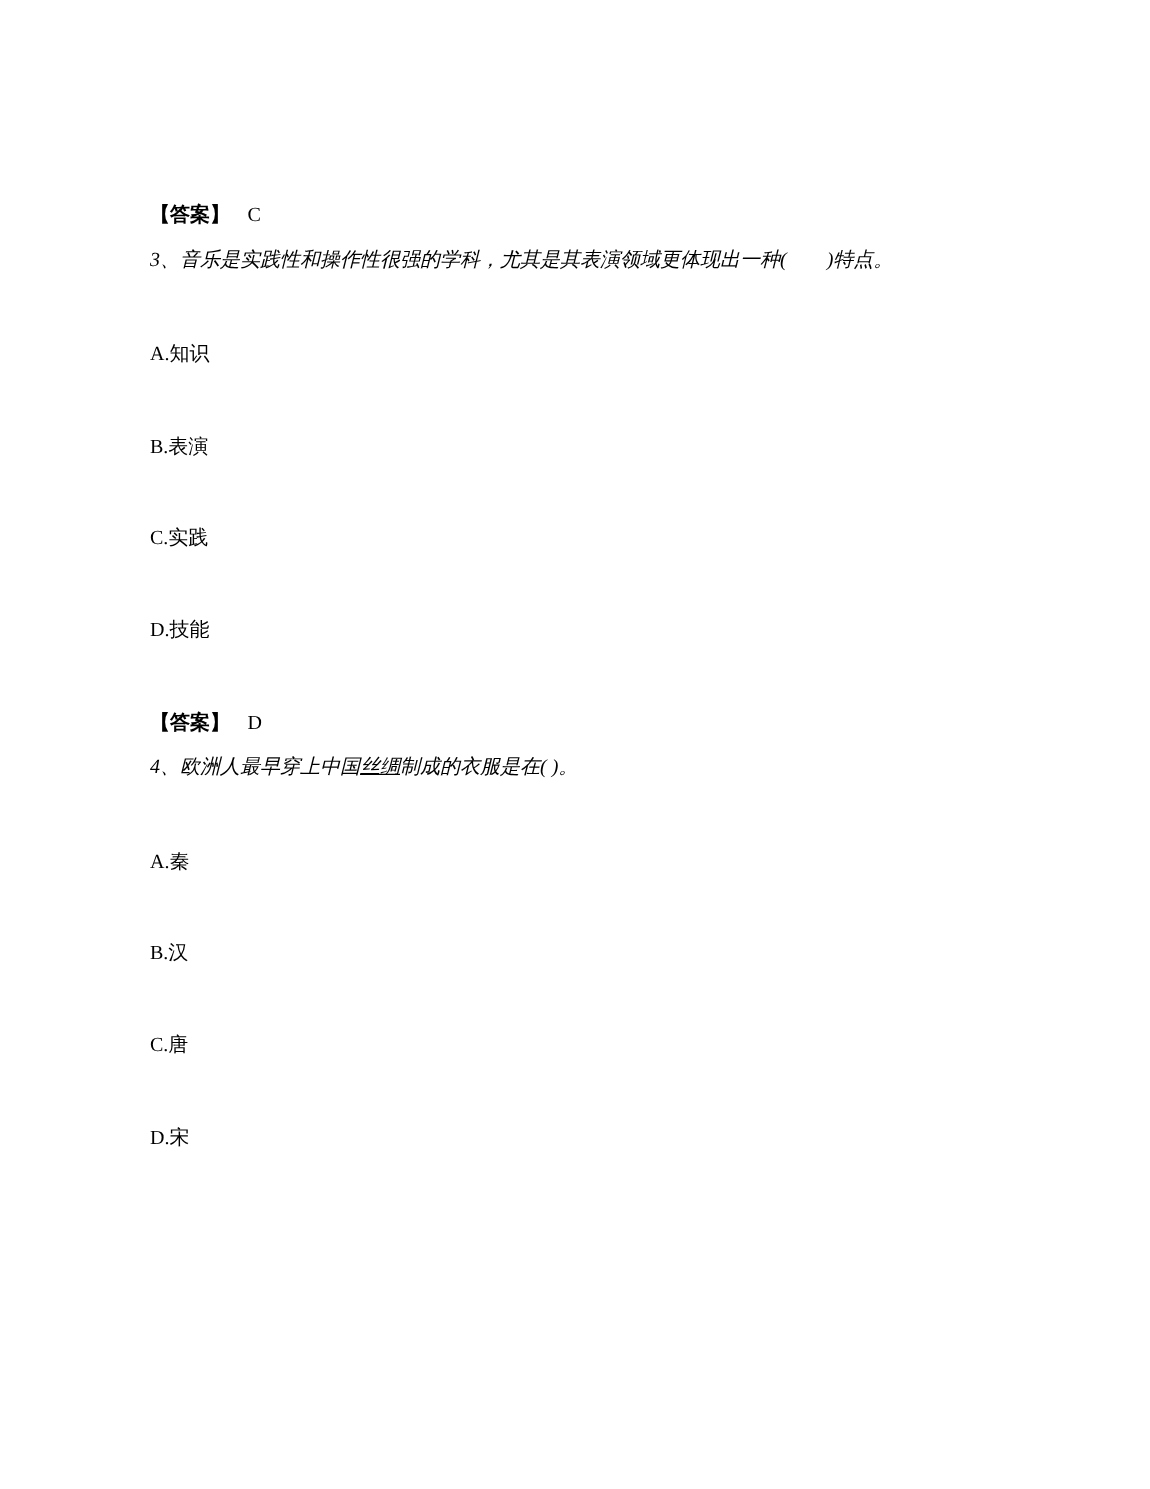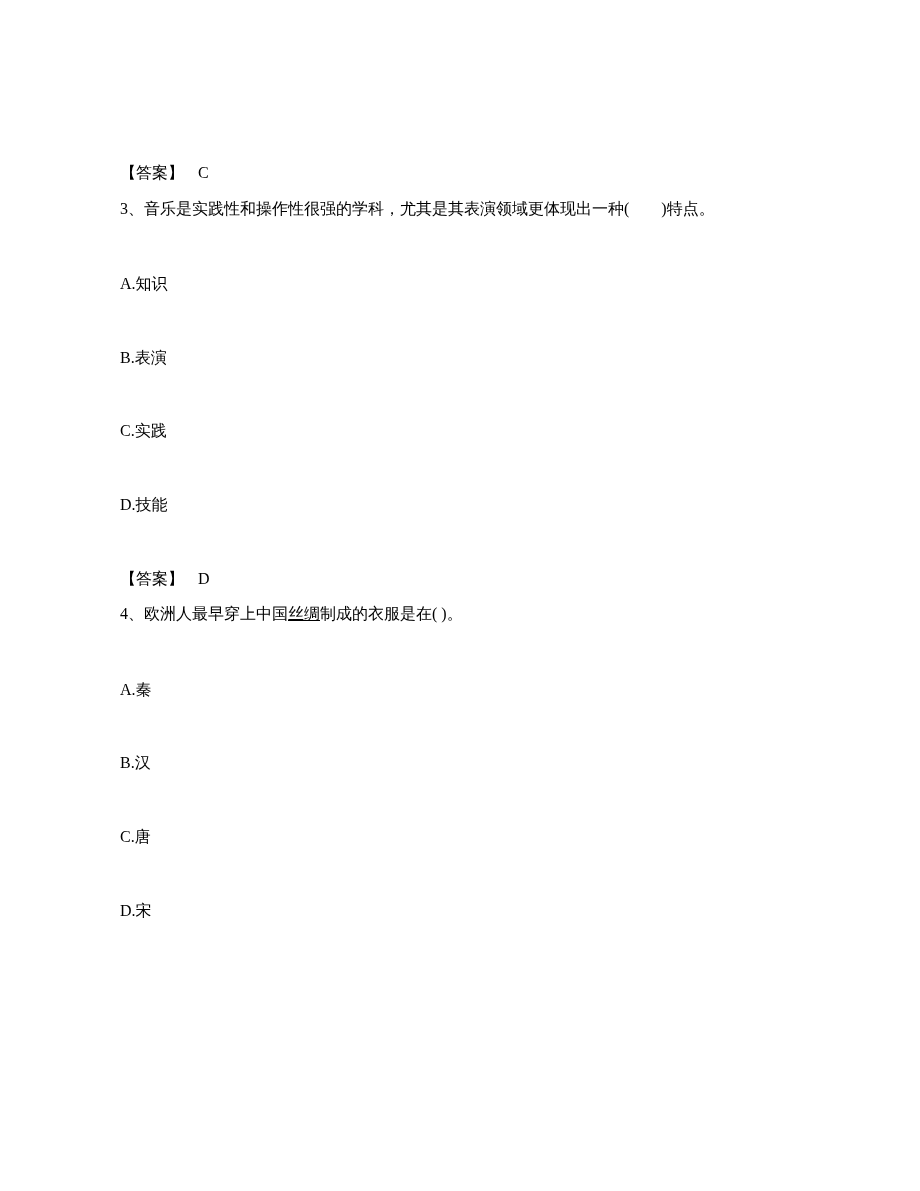--- a/index.html
+++ b/index.html
@@ -14,27 +14,28 @@
       font-family: "SimSun", "宋体", serif;
       font-size: 16px;
       color: #000000;
       padding: 160px 120px 0 120px;
       line-height: 1.6;
     }
     .answer-line {
       margin-bottom: 20px;
     }
     .answer-label {
-      font-weight: normal;
+      font-weight: bold;
     }
     .answer-value {
       margin-left: 10px;
     }
     .question {
       margin-bottom: 50px;
+      font-style: italic;
     }
     .option {
       margin-bottom: 48px;
       margin-top: 20px;
     }
     .block {
       margin-bottom: 10px;
     }
     .gap-after-options {
     }

